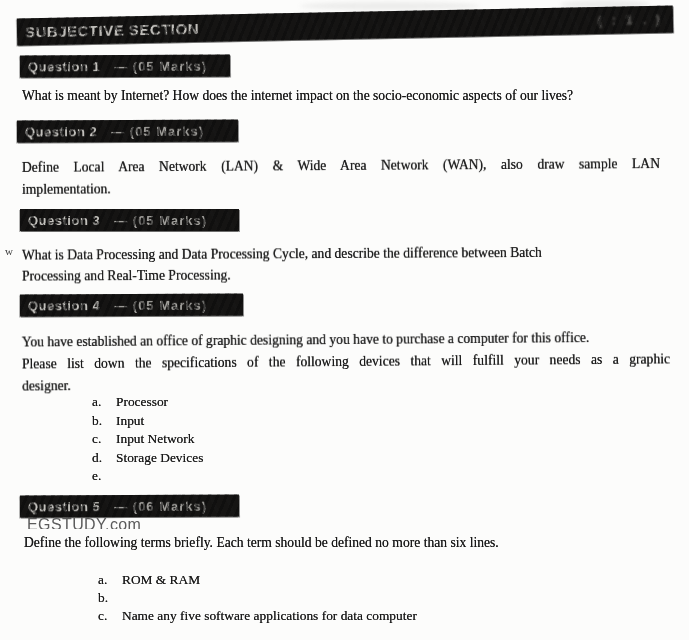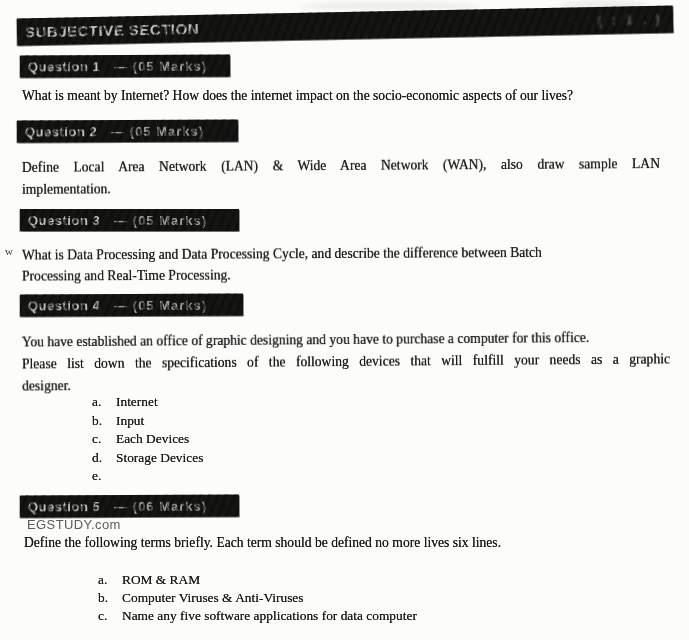--- a/index.html
+++ b/index.html
@@ -73,21 +73,21 @@
   .list5{left:98px;top:571px;line-height:18.2px;}
   
   .margin-note{
     position:absolute;left:5px;top:245px;
     font-size:11px;color:#3a3a3a;filter:blur(.3px);
   }
   .watermark{
     position:absolute;left:27px;top:518px;
     height:11px;overflow:hidden;
     font-family:"Liberation Sans","DejaVu Sans",sans-serif;
-    font-size:13px;line-height:13px;color:#5b5b5b;
+    font-size:16px;line-height:13px;color:#5b5b5b;
     letter-spacing:.4px;filter:blur(.25px);
   }
   
   .smudge{position:absolute;background:rgba(120,120,120,.12);border-radius:50%;filter:blur(2px);}
   .sm1{left:300px;top:2px;width:180px;height:8px;}
   .sm2{left:560px;top:0;width:90px;height:9px;}
 </style>
 </head>
 <body>
 
@@ -133,55 +133,54 @@
     <span class="bar-marks">— (05 Marks)</span>
   </div>
   <div class="para p4">
     <div class="ln">You have established an office of graphic designing and you have to purchase a computer for this office.</div>
     <div class="wrapln stretch">Please list down the specifications of the following devices that will fulfill your needs as a graphic</div>
     <div class="ln">designer.</div>
   </div>
   <div class="olist list4">
     <div class="li">
       <span class="mk">a.</span>
-      <span>Internet</span>
+      <span>Processor</span>
     </div>
     <div class="li">
       <span class="mk">b.</span>
       <span>Input</span>
     </div>
     <div class="li">
       <span class="mk">c.</span>
-      <span>Each Devices</span>
+      <span>Input Network</span>
     </div>
     <div class="li">
       <span class="mk">d.</span>
       <span>Storage Devices</span>
     </div>
     <div class="li">
       <span class="mk">e.</span>
     </div>
   </div>
 
   <div class="bar q-bar q5-bar">
     <span class="bar-label">Question 5</span>
     <span class="bar-marks">— (06 Marks)</span>
   </div>
   <div class="watermark">EGSTUDY.com</div>
   <div class="para p5">
-    <div class="ln">Define the following terms briefly. Each term should be defined no more lives six lines.</div>
+    <div class="ln">Define the following terms briefly. Each term should be defined no more than six lines.</div>
   </div>
   <div class="olist list5">
     <div class="li">
       <span class="mk">a.</span>
       <span>ROM &amp; RAM</span>
     </div>
     <div class="li">
       <span class="mk">b.</span>
-      <span>Computer Viruses &amp; Anti-Viruses</span>
     </div>
     <div class="li">
       <span class="mk">c.</span>
       <span>Name any five software applications for data computer</span>
     </div>
   </div>
 
 </div>
 
 </body></html>

